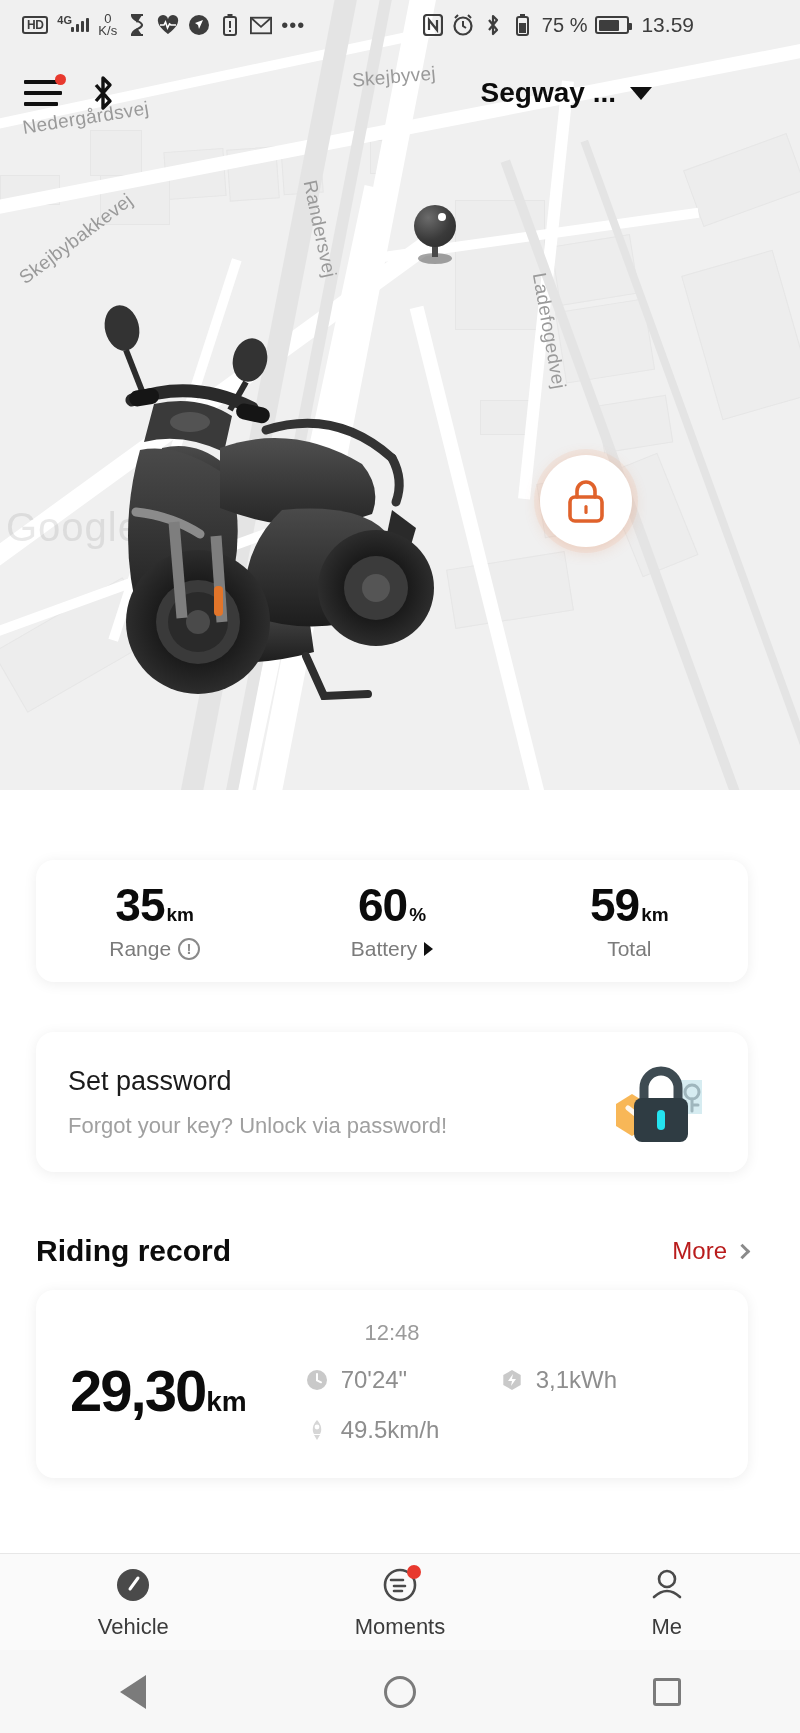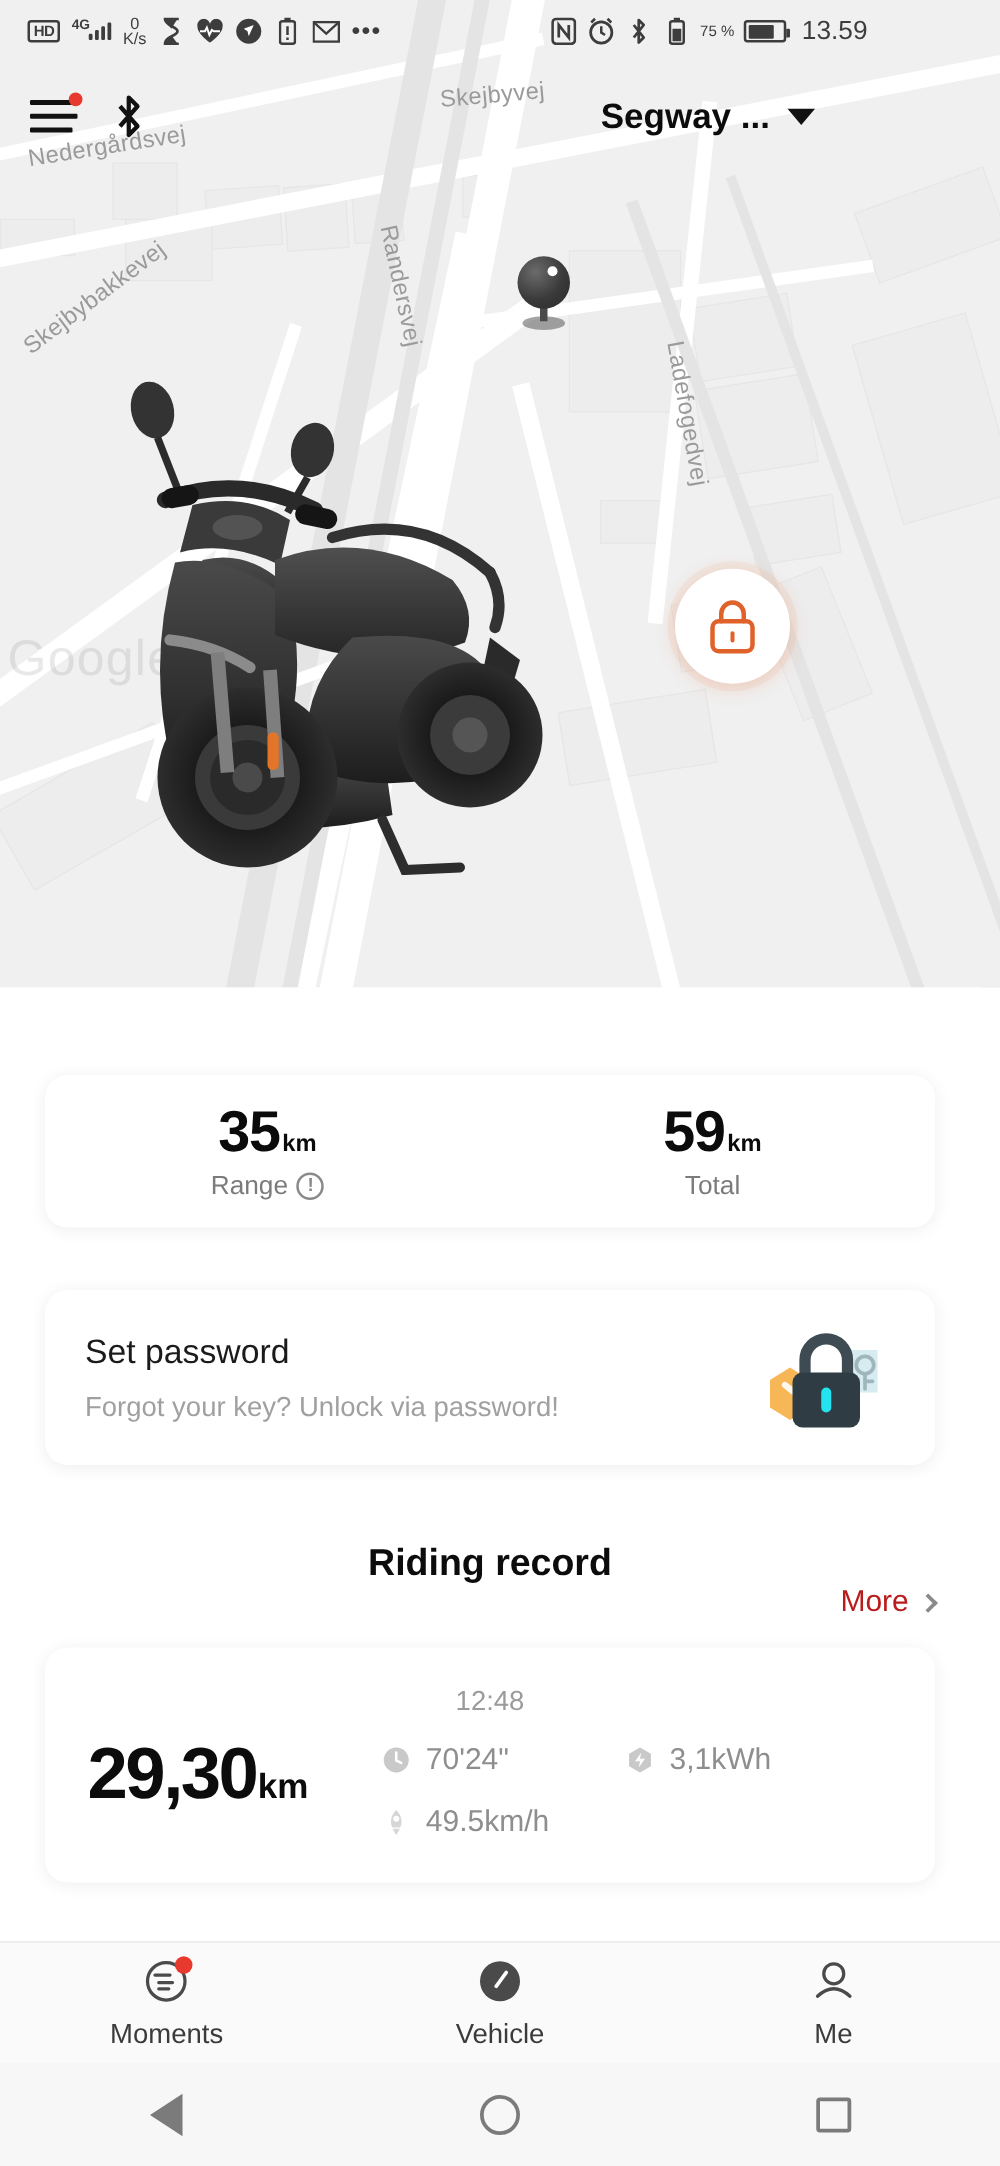--- a/index.html
+++ b/index.html
@@ -72,21 +72,21 @@
   .bars { display:flex; align-items:flex-end; gap:2px; margin-left:14px; }
   .bars i { display:block; width:3px; background:#3d3d3d; border-radius:1px; }
   .bars i:nth-child(1){height:5px} .bars i:nth-child(2){height:8px}
   .bars i:nth-child(3){height:11px} .bars i:nth-child(4){height:14px}
   .kbs { display:flex; flex-direction:column; align-items:center; line-height:12px; }
   .kbs b { font-size:13px; font-weight:400; }
   .kbs s { font-size:13px; text-decoration:none; }
   .sicon { width:22px; height:22px; display:inline-flex; align-items:center; justify-content:center; }
   .sicon svg { display:block; }
   .dots { font-size:20px; letter-spacing:1px; line-height:10px; }
-  .batt-pct { font-size:12px; }
+  .batt-pct { font-size:20px; }
   .batt-body {
     width:34px; height:18px; border:2px solid #3d3d3d; border-radius:3px;
     position:relative; display:flex; align-items:center; padding:1.5px;
   }
   .batt-body::after {
     content:""; position:absolute; right:-5px; top:5px; width:3px; height:7px;
     background:#3d3d3d; border-radius:0 1px 1px 0;
   }
   .batt-fill { height:100%; width:75%; background:#3d3d3d; border-radius:1px; }
   .clock-txt { font-size:21px; margin-left:4px; }
@@ -141,21 +141,21 @@
   }
   .tiny-caret { width:0; height:0; border-top:7px solid transparent; border-bottom:7px solid transparent; border-left:9px solid #111; }
 
   .pw-card { margin-top:50px; height:140px; display:flex; align-items:center; padding:0 32px; cursor:pointer; }
   .pw-texts { flex:1; }
   .pw-title { font-size:27px; color:#1b1b1b; font-weight:400; }
   .pw-sub { margin-top:16px; font-size:22px; color:#a0a0a0; }
   .pw-art { width:110px; height:100px; position:relative; }
 
   .section-head {
-    margin:62px 36px 0 36px; display:flex; align-items:center;flex-direction:column;
+    margin:62px 36px 0 36px; display:flex; align-items:center;
   }
   .section-title { font-size:30px; font-weight:700; color:#0c0c0c; }
   .more-link { margin-left:auto; display:flex; align-items:center; gap:10px; font-size:24px; color:#b91c1c; cursor:pointer; }
   .chev { width:11px; height:11px; border-right:3px solid #8a8a8a; border-top:3px solid #8a8a8a; transform:rotate(45deg); }
 
   .ride-card { margin-top:22px; padding:30px 34px 34px 34px; display:flex; flex-direction:column;text-align:center; }
   .ride-time { font-size:22px; color:#9b9b9b; }
   .ride-body { display:flex; align-items:flex-start; margin-top:16px; }
   .ride-dist { display:flex; align-items:baseline; color:#0c0c0c; }
   .ride-num { font-size:58px; font-weight:700; letter-spacing:-2px; line-height:58px; }
@@ -422,20 +422,30 @@
 
     <div class="card stats-card">
       <div class="stat">
         <div class="stat-val">
           <span class="stat-num">35</span>
           <span class="stat-unit">km</span>
         </div>
         <div class="stat-lbl">
           <span>Range</span>
           <span class="info-circle">!</span>
+        </div>
+      </div>
+      <div class="stat">
+        <div class="stat-val">
+          <span class="stat-num">60</span>
+          <span class="stat-unit">%</span>
+        </div>
+        <div class="stat-lbl">
+          <span>Battery</span>
+          <span class="tiny-caret"></span>
         </div>
       </div>
       <div class="stat">
         <div class="stat-val">
           <span class="stat-num">59</span>
           <span class="stat-unit">km</span>
         </div>
         <div class="stat-lbl">
           <span>Total</span>
         </div>
@@ -510,35 +520,35 @@
           </div>
         </div>
       </div>
     </div>
   </div>
 
   <div class="tabbar">
     <div class="tab">
       <div class="tab-ic">
         <svg width="40" height="40" viewBox="0 0 40 40">
-            <circle cx="20" cy="20" r="15" fill="none" stroke="#4a4a4a" stroke-width="2.6"></circle>
-            <path d="M11 15h12M14 21h11M14 26h8" stroke="#4a4a4a" stroke-width="2.6" stroke-linecap="round"></path>
-          </svg>
-        <div class="badge-dot"></div>
-      </div>
-      <div class="tab-lbl">Moments</div>
+            <circle cx="20" cy="20" r="16" fill="#4a4a4a"></circle>
+            <path d="M25 13l-8 11" stroke="#fff" stroke-width="3" stroke-linecap="round"></path>
+          </svg>
+      </div>
+      <div class="tab-lbl">Vehicle</div>
     </div>
     <div class="tab">
       <div class="tab-ic">
         <svg width="40" height="40" viewBox="0 0 40 40">
-            <circle cx="20" cy="20" r="16" fill="#4a4a4a"></circle>
-            <path d="M25 13l-8 11" stroke="#fff" stroke-width="3" stroke-linecap="round"></path>
-          </svg>
-      </div>
-      <div class="tab-lbl">Vehicle</div>
+            <circle cx="20" cy="20" r="15" fill="none" stroke="#4a4a4a" stroke-width="2.6"></circle>
+            <path d="M11 15h12M14 21h11M14 26h8" stroke="#4a4a4a" stroke-width="2.6" stroke-linecap="round"></path>
+          </svg>
+        <div class="badge-dot"></div>
+      </div>
+      <div class="tab-lbl">Moments</div>
     </div>
     <div class="tab">
       <div class="tab-ic">
         <svg width="40" height="40" viewBox="0 0 40 40">
             <circle cx="20" cy="14" r="8" fill="none" stroke="#4a4a4a" stroke-width="2.6"></circle>
             <path d="M7 32q13 -12 26 0" stroke="#4a4a4a" stroke-width="2.6" fill="none" stroke-linecap="round"></path>
           </svg>
       </div>
       <div class="tab-lbl">Me</div>
     </div>

